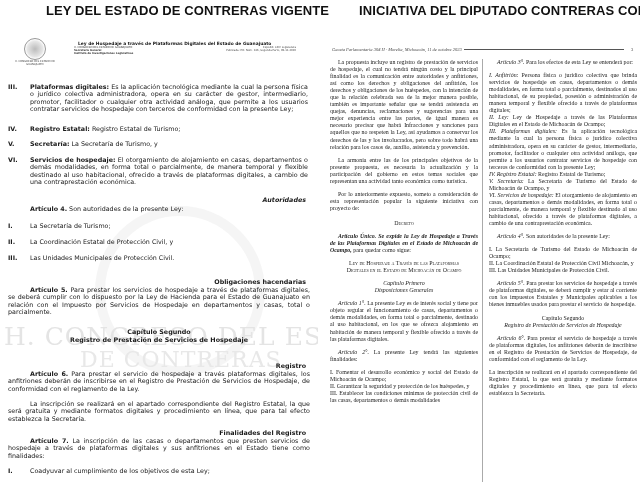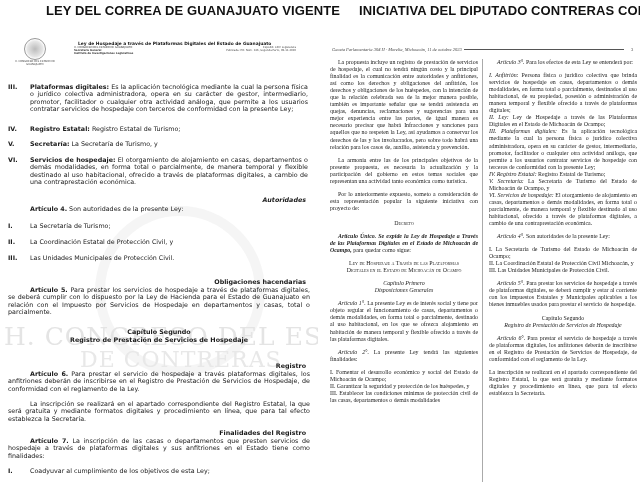--- a/index.html
+++ b/index.html
@@ -39,21 +39,21 @@
   .col p { margin:0 0 6px 0; }
   .ind { text-indent:8px; }
   .ctr { text-align:center; }
   .sc { font-variant:small-caps; }
   .it { font-style:italic; }
   .bi { font-weight:bold; font-style:italic; }
 </style>
 </head>
 <body>
 
-<div class="title" id="left-title">LEY DEL CORREA DE GUANAJUATO VIGENTE</div>
+<div class="title" id="left-title">LEY DEL ESTADO DE CONTRERAS VIGENTE</div>
 <div class="title" id="right-title">INICIATIVA DEL DIPUTADO CONTRERAS CORREA</div>
 
 <div class="left">
   <div class="watermark-seal"></div>
   <div class="watermark-text">H. CONGRESO DEL ESTADO</div>
   <div class="watermark-text2">DE CONTRERAS</div>
 
   <div class="seal"></div>
   <div class="seal-caption">H. CONGRESO DEL ESTADO DE GUANAJUATO</div>
   <div class="hdr-main">Ley de Hospedaje a través de Plataformas Digitales del Estado de Guanajuato</div>

